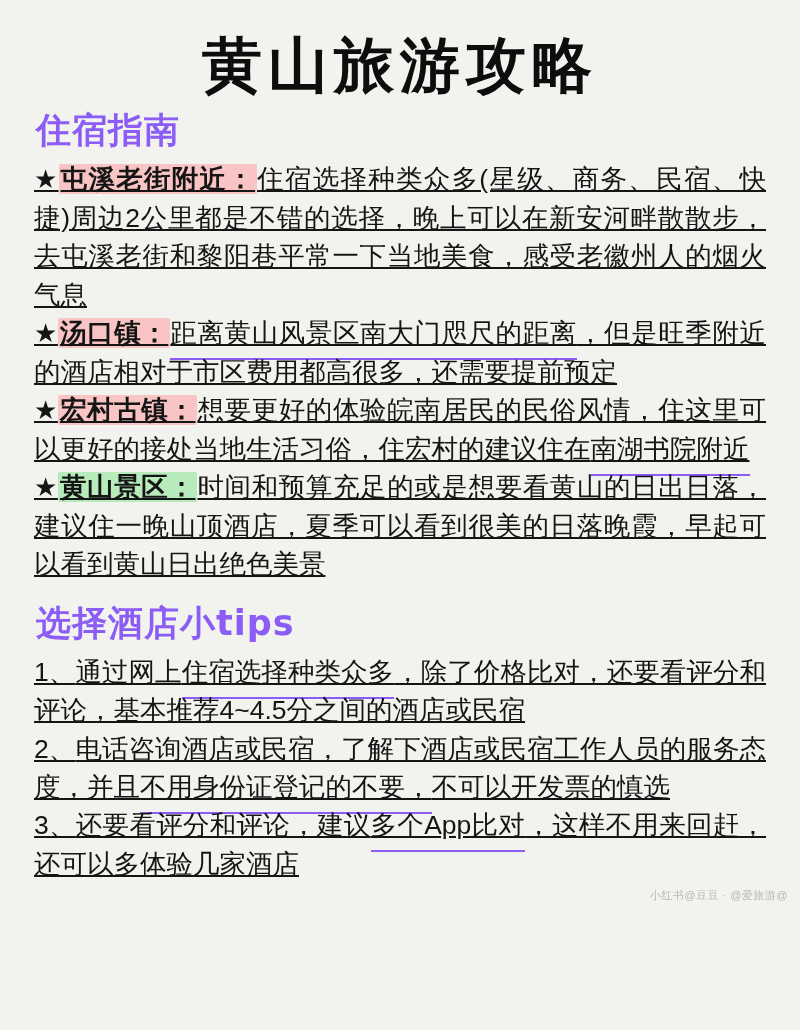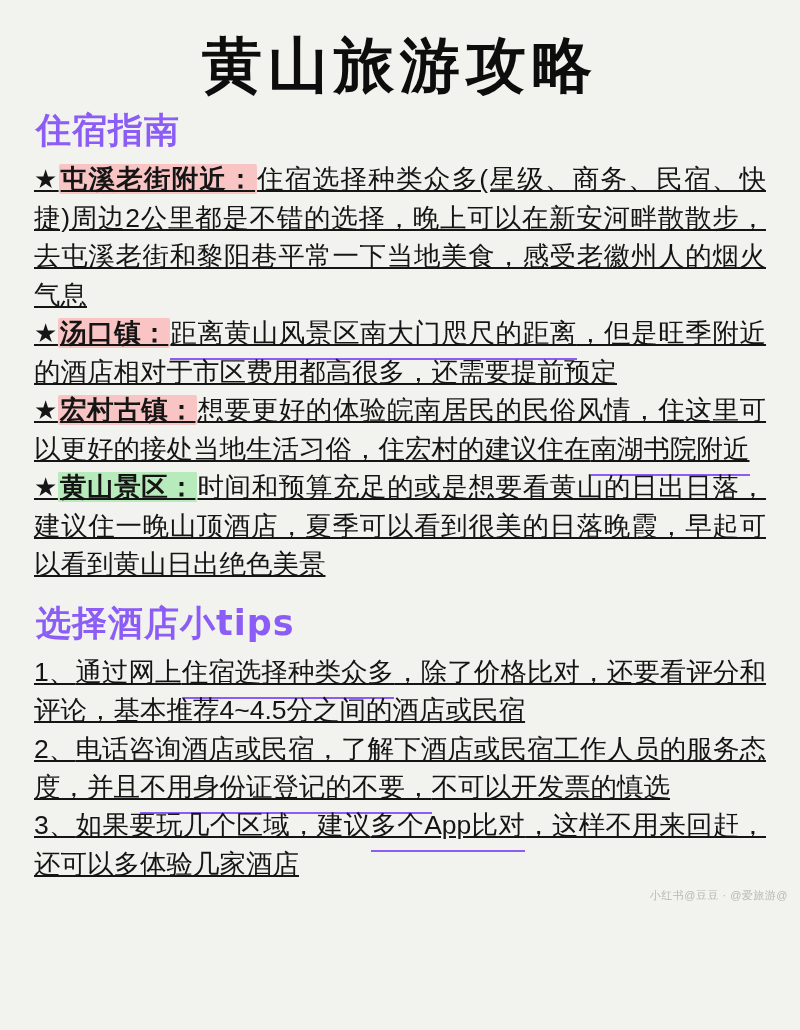--- a/index.html
+++ b/index.html
@@ -117,18 +117,18 @@
 
     <p class="para block">
       <span class="num">1、</span><span>通过网上</span><span class="ul-red">住宿选择种类众多</span><span>，除了价格比对，还要看评分和评论，基本推荐4~4.5分之间的酒店或民宿</span>
     </p>
 
     <p class="para block">
       <span class="num">2、</span><span>电话咨询酒店或民宿，了解下酒店或民宿工作人员的服务态度，并且</span><span class="ul-red">不用身份证登记的不要，</span><span>不可以开发票的慎选</span>
     </p>
 
     <p class="para block">
-      <span class="num">3、</span><span>如果要玩几个区域，建议</span><span class="ul-red">多个App比对</span><span>，这样不用来回赶，还可以多体验几家酒店</span>
+      <span class="num">3、</span><span>还要看评分和评论，建议</span><span class="ul-red">多个App比对</span><span>，这样不用来回赶，还可以多体验几家酒店</span>
     </p>
   </div>
 
   <div class="watermark">小红书@豆豆 · @爱旅游@</div>
 </div>
 
 </body></html>

